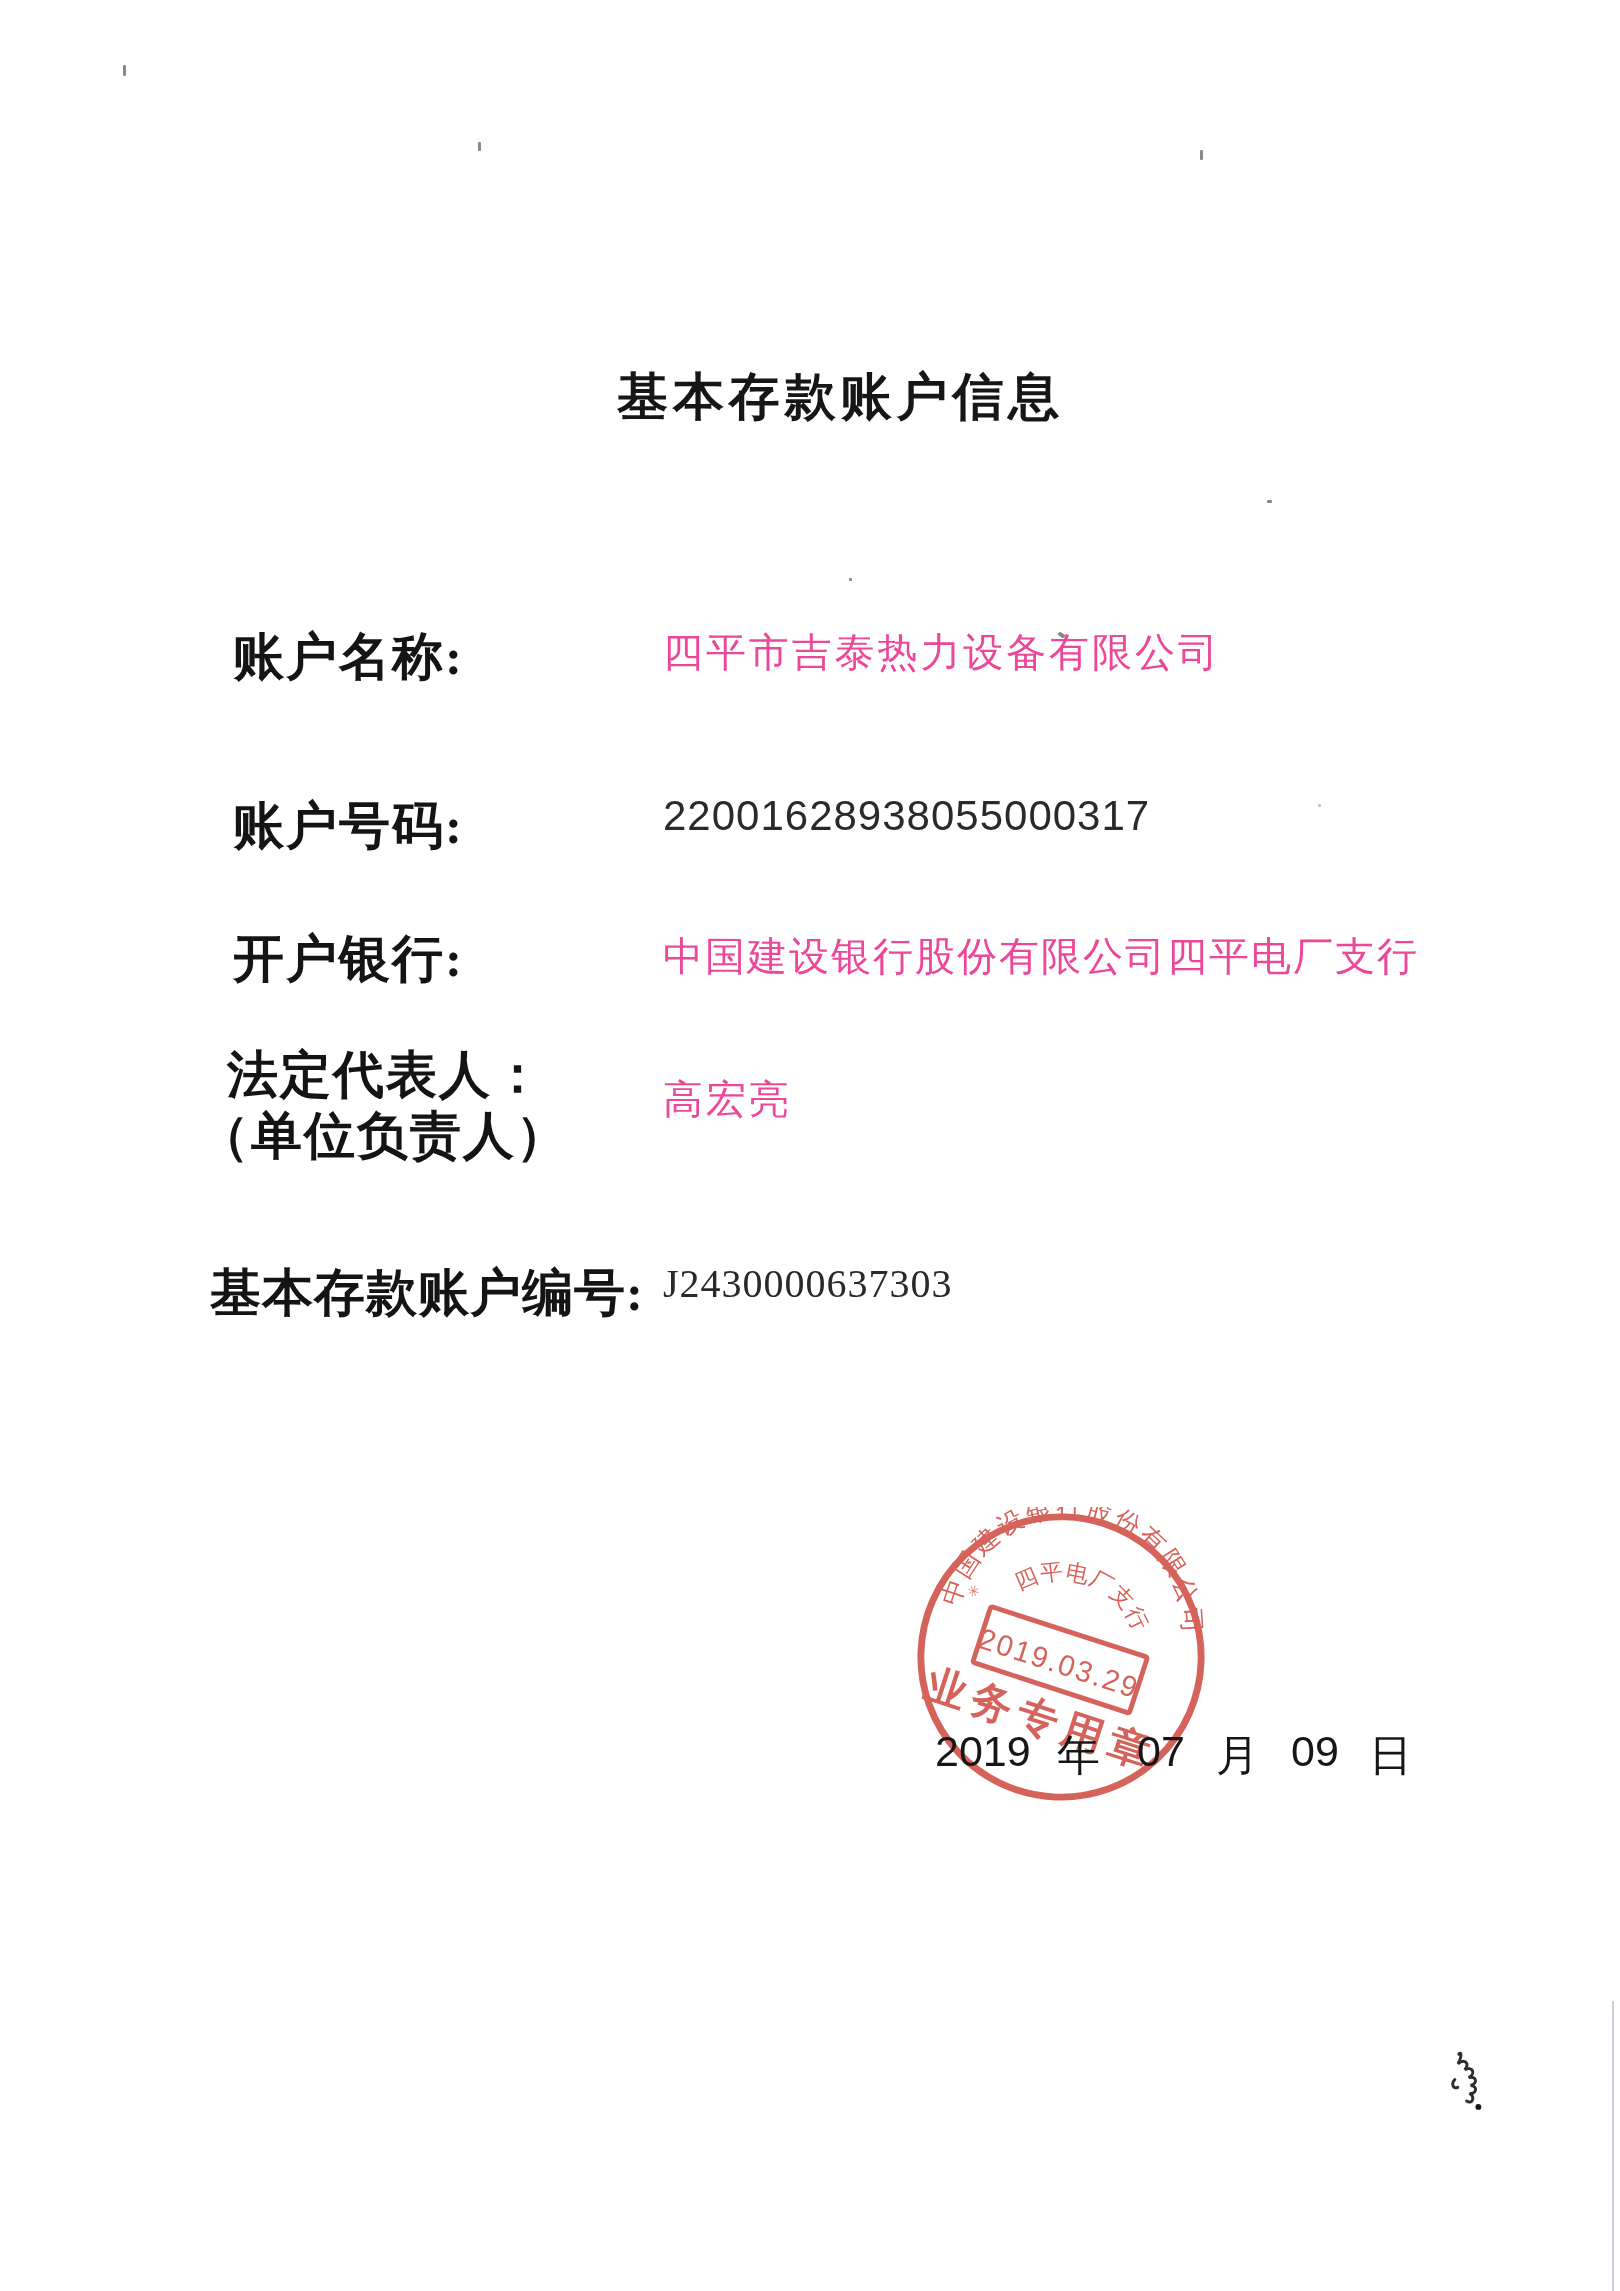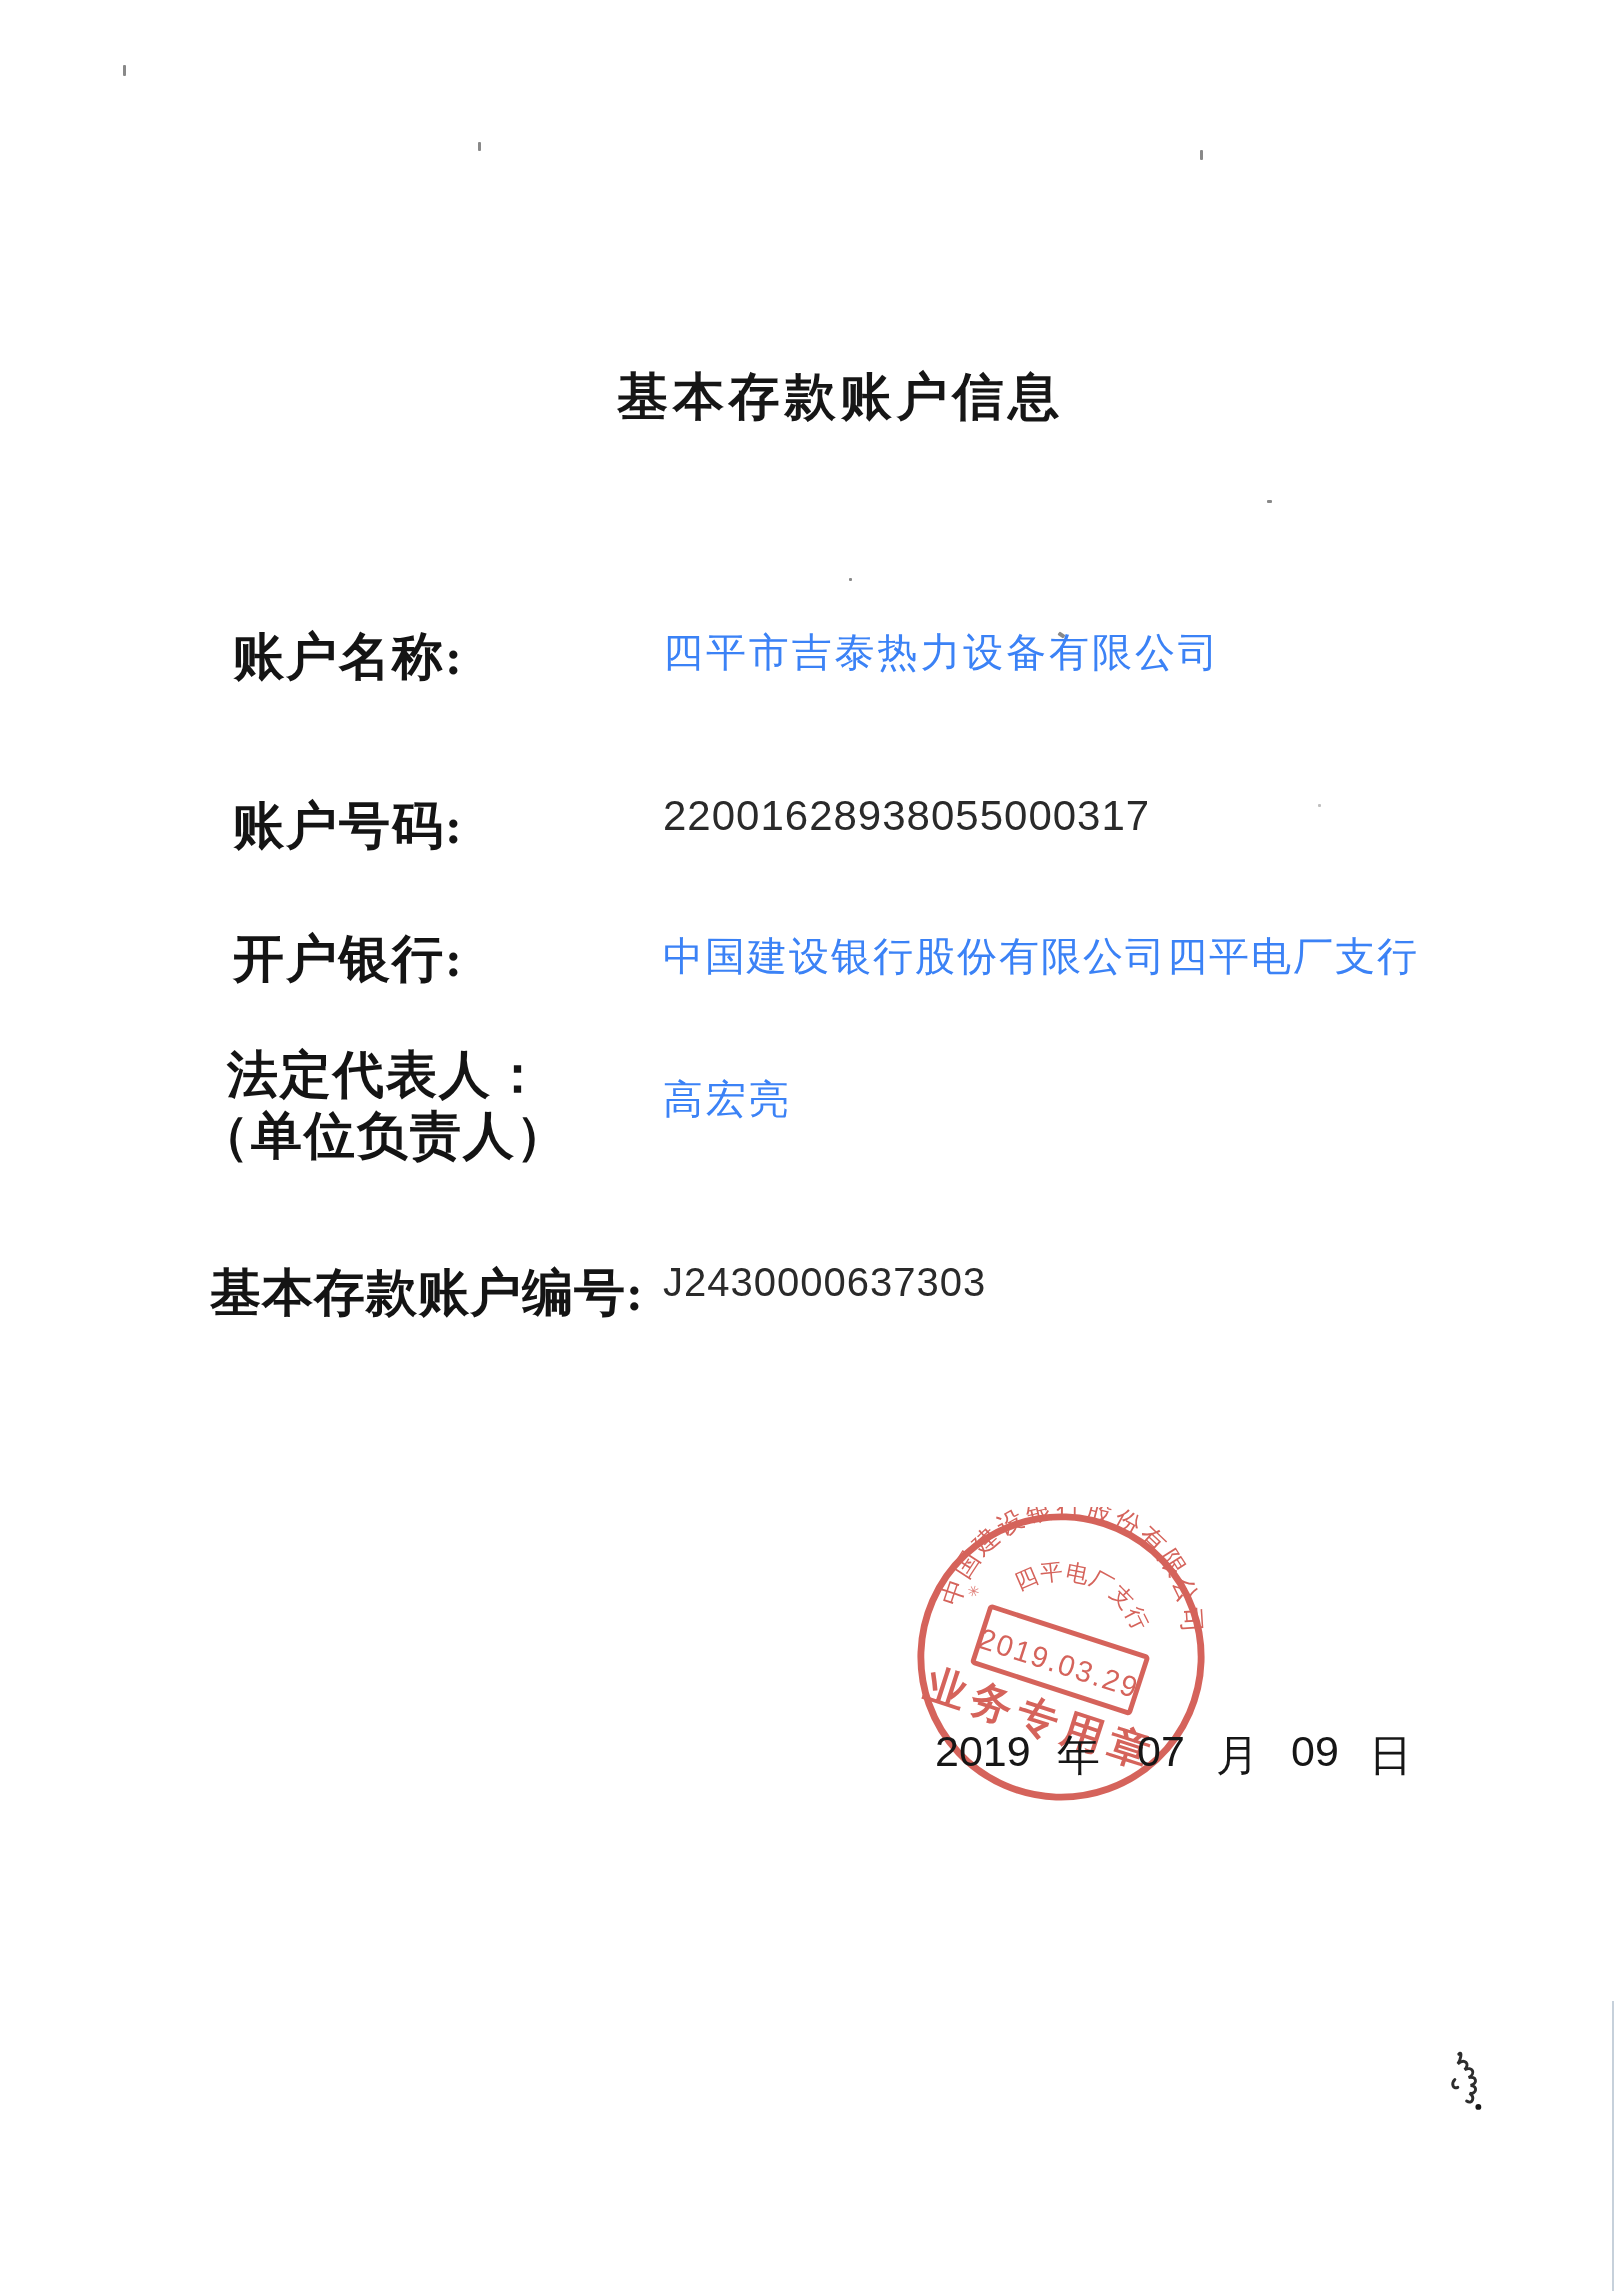--- a/index.html
+++ b/index.html
@@ -15,21 +15,21 @@
   .doc-title{
     font-size:51px;font-weight:700;letter-spacing:4.9px;
     color:#161616;white-space:nowrap;
   }
   .field-label{
     font-size:51px;font-weight:700;letter-spacing:2px;
     color:#141414;white-space:nowrap;
   }
   .field-value{
     font-size:40px;font-weight:400;letter-spacing:2.9px;
-    color:#3b82f6;white-space:nowrap;
+    color:#ec4899;white-space:nowrap;
   }
   .field-value.num{
     font-family:"Liberation Sans", sans-serif;
     font-size:42px;letter-spacing:1px;color:#2a2a2a;
   }
   .date-line span{
     position:absolute;top:0;
     font-size:43px;color:#161616;white-space:nowrap;
     font-family:"Liberation Sans", sans-serif;
   }
@@ -54,21 +54,21 @@
   <div class="abs field-value num" style="left:663px;top:792px;">22001628938055000317</div>
 
   <div class="abs field-label" style="left:233px;top:925px;">开户银行:</div>
   <div class="abs field-value" style="left:663px;top:929px;letter-spacing:2px;">中国建设银行股份有限公司四平电厂支行</div>
 
   <div class="abs field-label" style="left:227px;top:1041px;">法定代表人：</div>
   <div class="abs field-label" style="left:198px;top:1102px;font-family:Liberation Mono, monospace;">（单位负责人）</div>
   <div class="abs field-value" style="left:663px;top:1072px;">高宏亮</div>
 
   <div class="abs field-label" style="left:210px;top:1259px;letter-spacing:1px;">基本存款账户编号:</div>
-  <div class="abs field-value num" style="left:663px;top:1260px;font-size:40px;">J2430000637303</div>
+  <div class="abs field-value num" style="left:663px;top:1260px;font-size:40px;font-family:Liberation Serif, serif;">J2430000637303</div>
 
   <svg class="stamp-svg" style="left:914px;top:1507px;" width="294" height="300" viewBox="0 0 300 306" aria-hidden="true">
     <g opacity="0.82" transform="rotate(2 150 153)" fill="#cc4238">
       <circle cx="150" cy="153" r="143" fill="none" stroke-width="7" stroke="#cc4238"></circle>
       <g transform="rotate(16 150 153)">
         <defs>
           <path id="ringArc" d="M 35 139 A 116 116 0 1 1 265 139" fill="none"></path>
           <path id="branchArc" d="M 89 102 A 80 80 0 0 1 211 102" fill="none"></path>
         </defs>
         <text font-size="26" letter-spacing="3" font-family="'Liberation Serif', serif">

